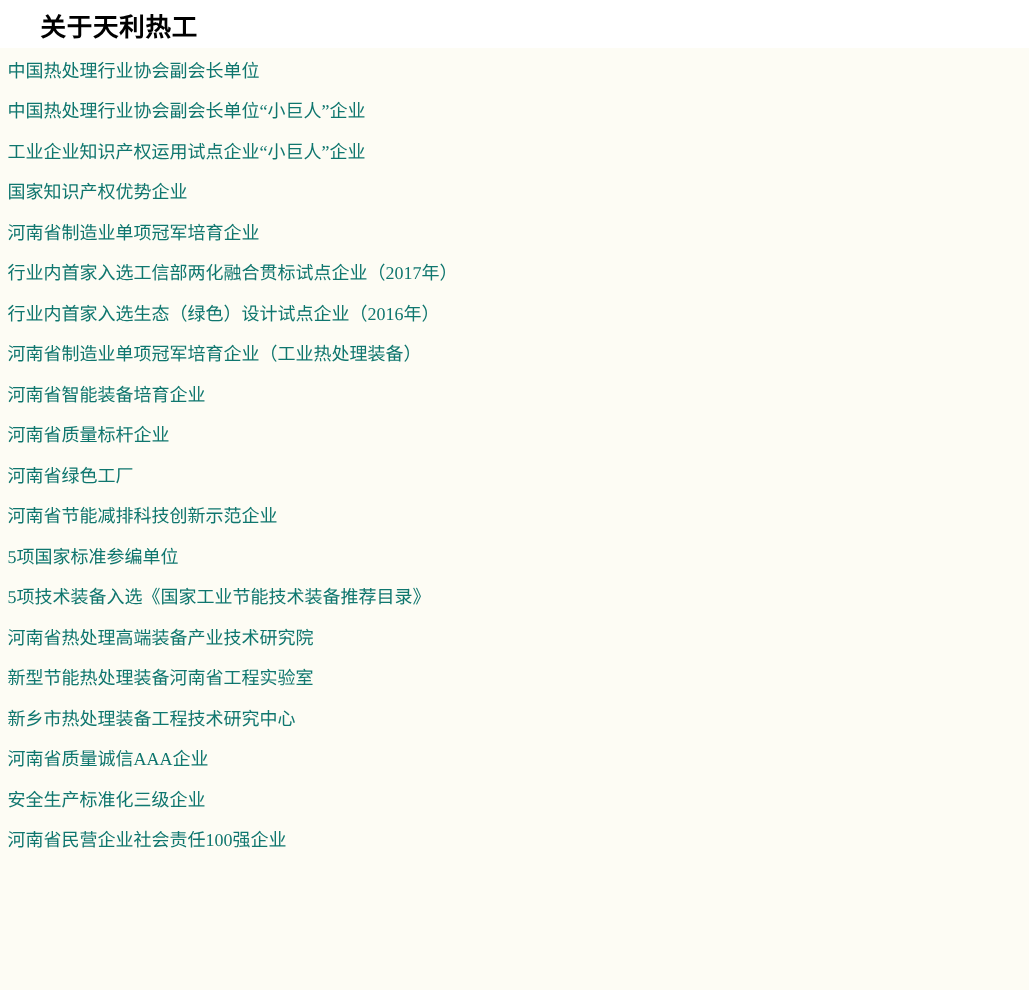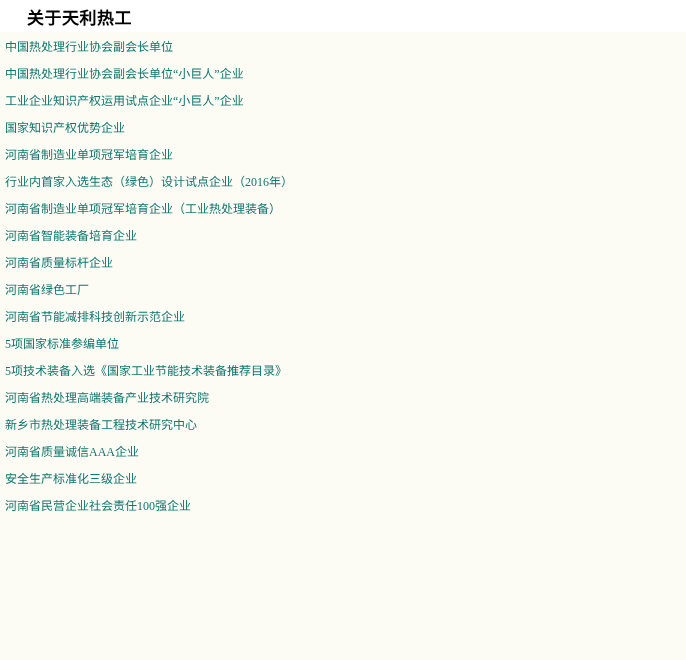--- a/index.html
+++ b/index.html
@@ -51,26 +51,28 @@
 <div class="header">
   <h2 class="page-title">关于天利热工</h2>
 </div>
 
 <div class="honor-list">
     <div class="line">中国热处理行业协会副会长单位</div>
     <div class="line">中国热处理行业协会副会长单位“小巨人”企业</div>
     <div class="line">工业企业知识产权运用试点企业“小巨人”企业</div>
     <div class="line">国家知识产权优势企业</div>
     <div class="line">河南省制造业单项冠军培育企业</div>
+    <div class="line">行业内首家入选工信部两化融合贯标试点企业（2017年）</div>
     <div class="line">行业内首家入选生态（绿色）设计试点企业（2016年）</div>
     <div class="line">河南省制造业单项冠军培育企业（工业热处理装备）</div>
     <div class="line">河南省智能装备培育企业</div>
     <div class="line">河南省质量标杆企业</div>
     <div class="line">河南省绿色工厂</div>
     <div class="line">河南省节能减排科技创新示范企业</div>
     <div class="line">5项国家标准参编单位</div>
     <div class="line">5项技术装备入选《国家工业节能技术装备推荐目录》</div>
     <div class="line">河南省热处理高端装备产业技术研究院</div>
+    <div class="line">新型节能热处理装备河南省工程实验室</div>
     <div class="line">新乡市热处理装备工程技术研究中心</div>
     <div class="line">河南省质量诚信AAA企业</div>
     <div class="line">安全生产标准化三级企业</div>
     <div class="line">河南省民营企业社会责任100强企业</div>
   </div>
 
 </body></html>

